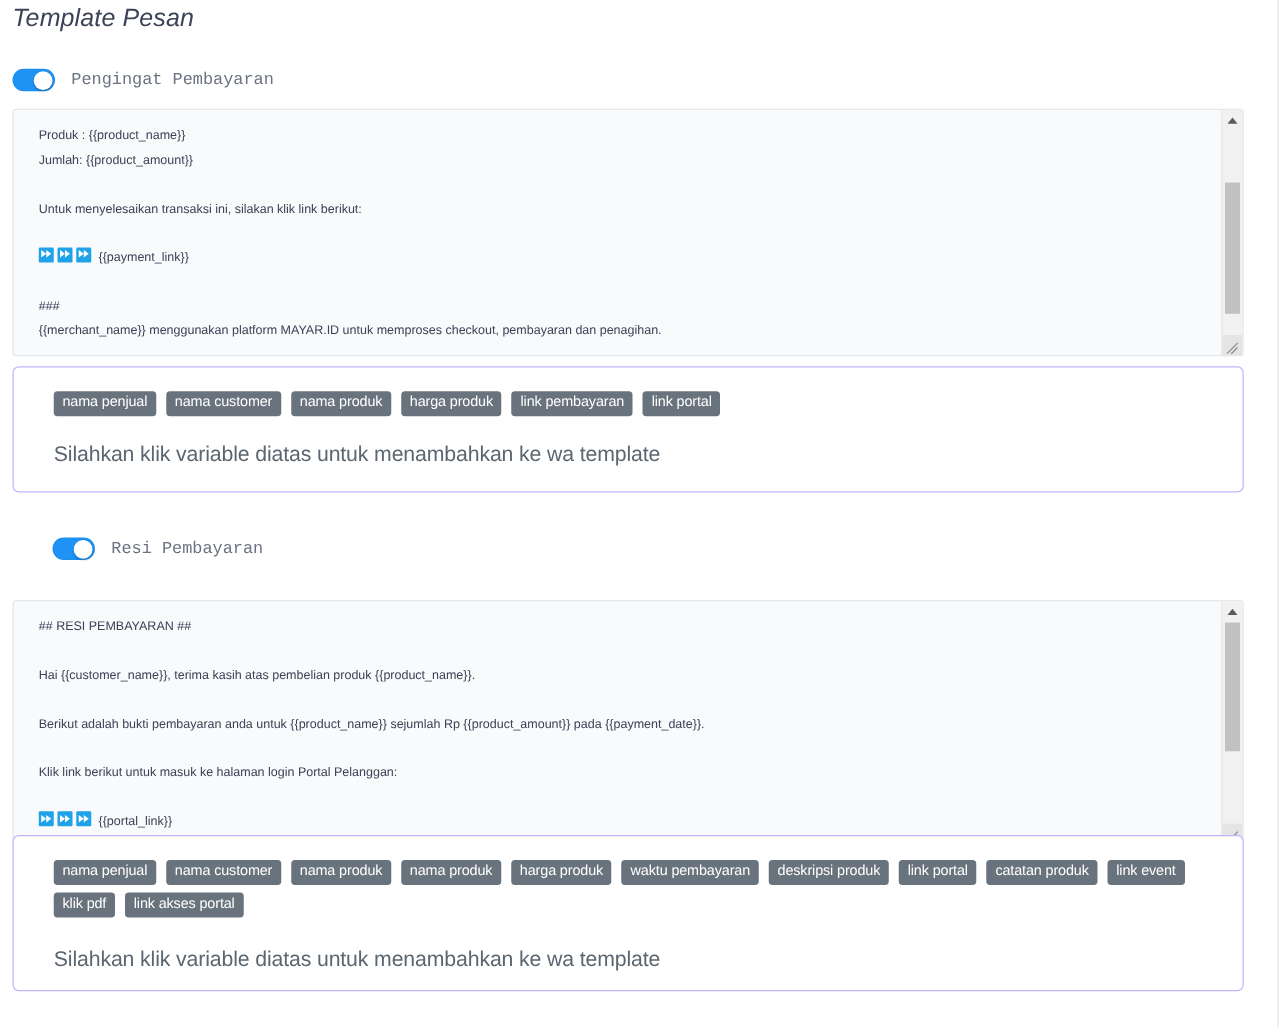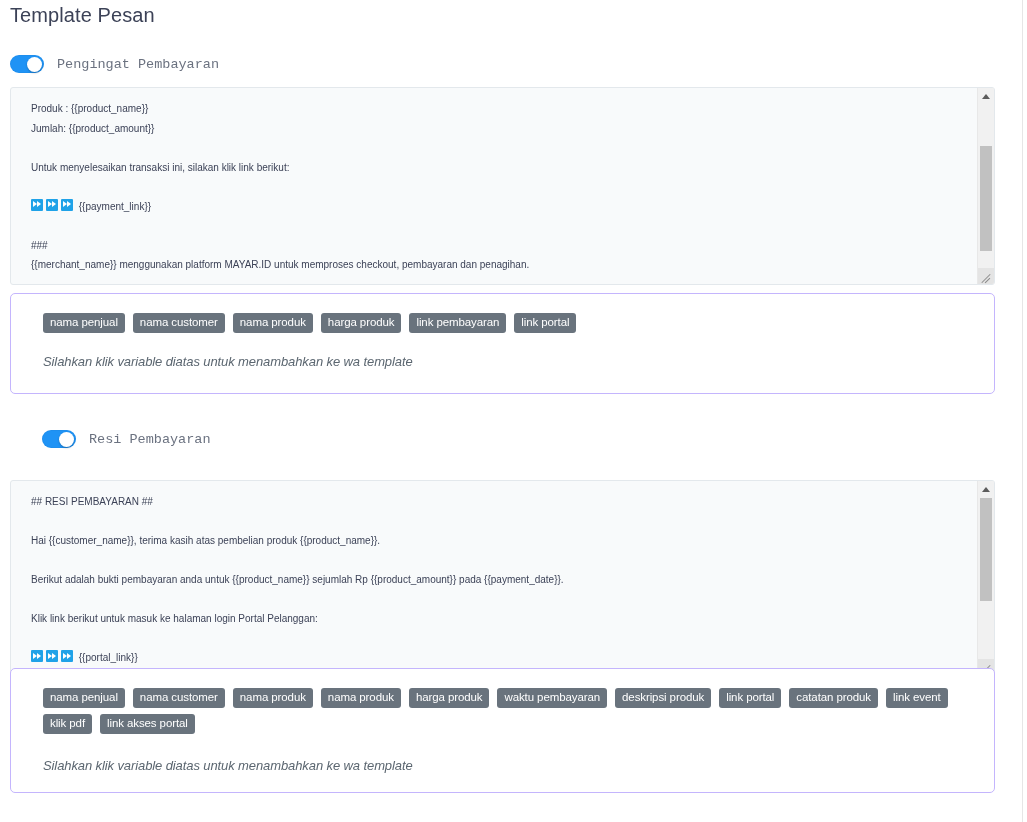--- a/index.html
+++ b/index.html
@@ -26,20 +26,21 @@
   }
   .page-title {
     position: absolute;
     left: 10px;
     top: 3px;
     font-size: 20px;
     line-height: 24px;
     color: #3c4257;
     font-weight: 400;
     letter-spacing: 0.1px;
+    font-style: italic;
   }
 
   
   .toggle-row {
     position: absolute;
     display: flex;
     align-items: center;
     gap: 13px;
     left: 10px;
   }
@@ -195,24 +196,23 @@
     padding: 3px 7px 4px 7px;
     font-family: "Liberation Sans", sans-serif;
     font-stretch: condensed;
     letter-spacing: -0.1px;
     cursor: pointer;
     white-space: nowrap;
   }
   .hint {
     position: absolute;
     left: 32px;
-    font-size: 13px;
+    font-size: 17px;
     color: #5b6670;
     letter-spacing: -0.1px;
-    font-style: italic;
   }
 </style>
 </head>
 <body>
 
 <div class="page">
 
   <div class="page-divider"></div>
 
   <div class="page-title">Template Pesan</div>

